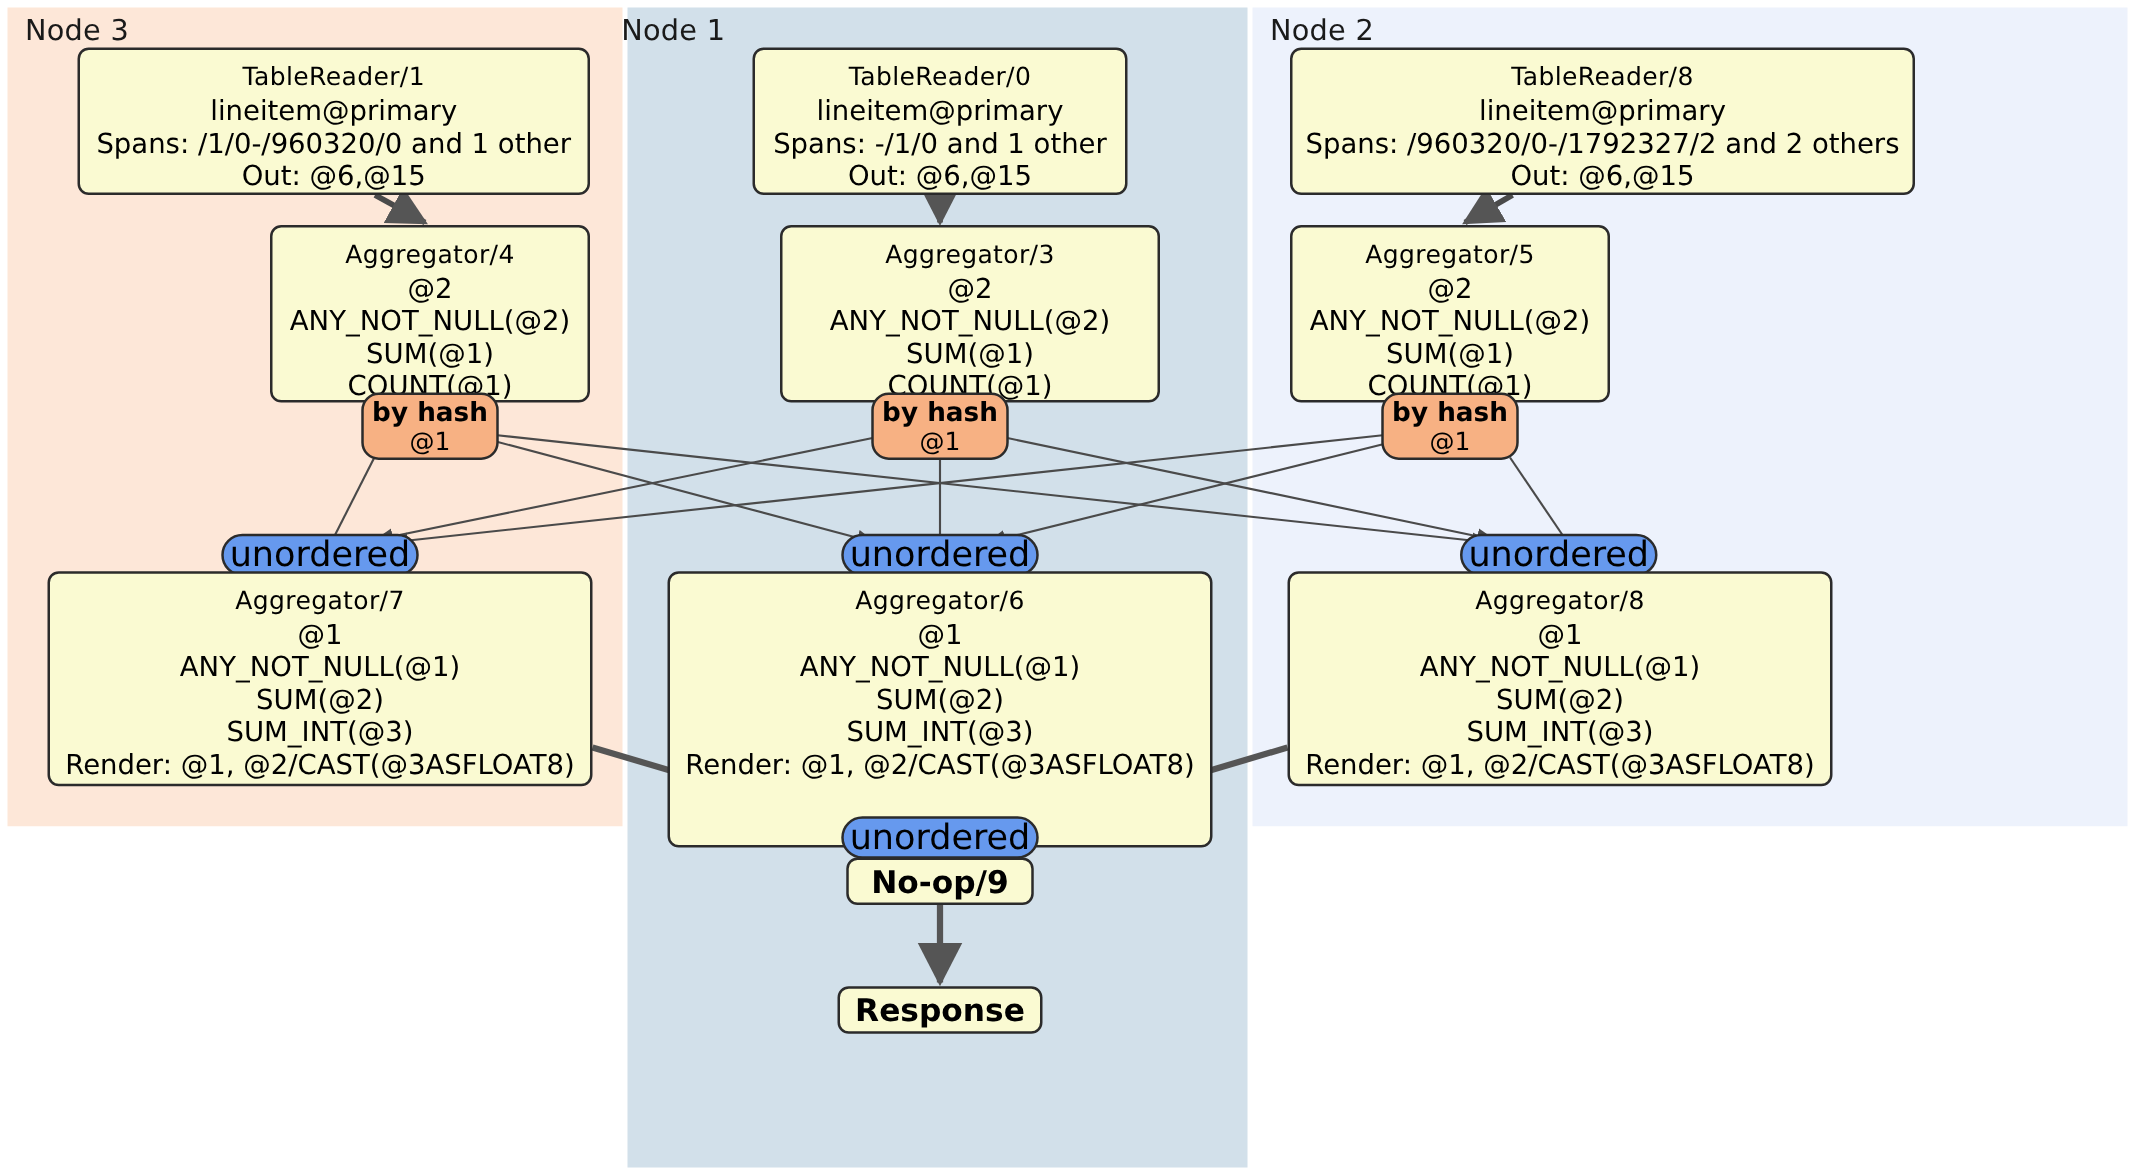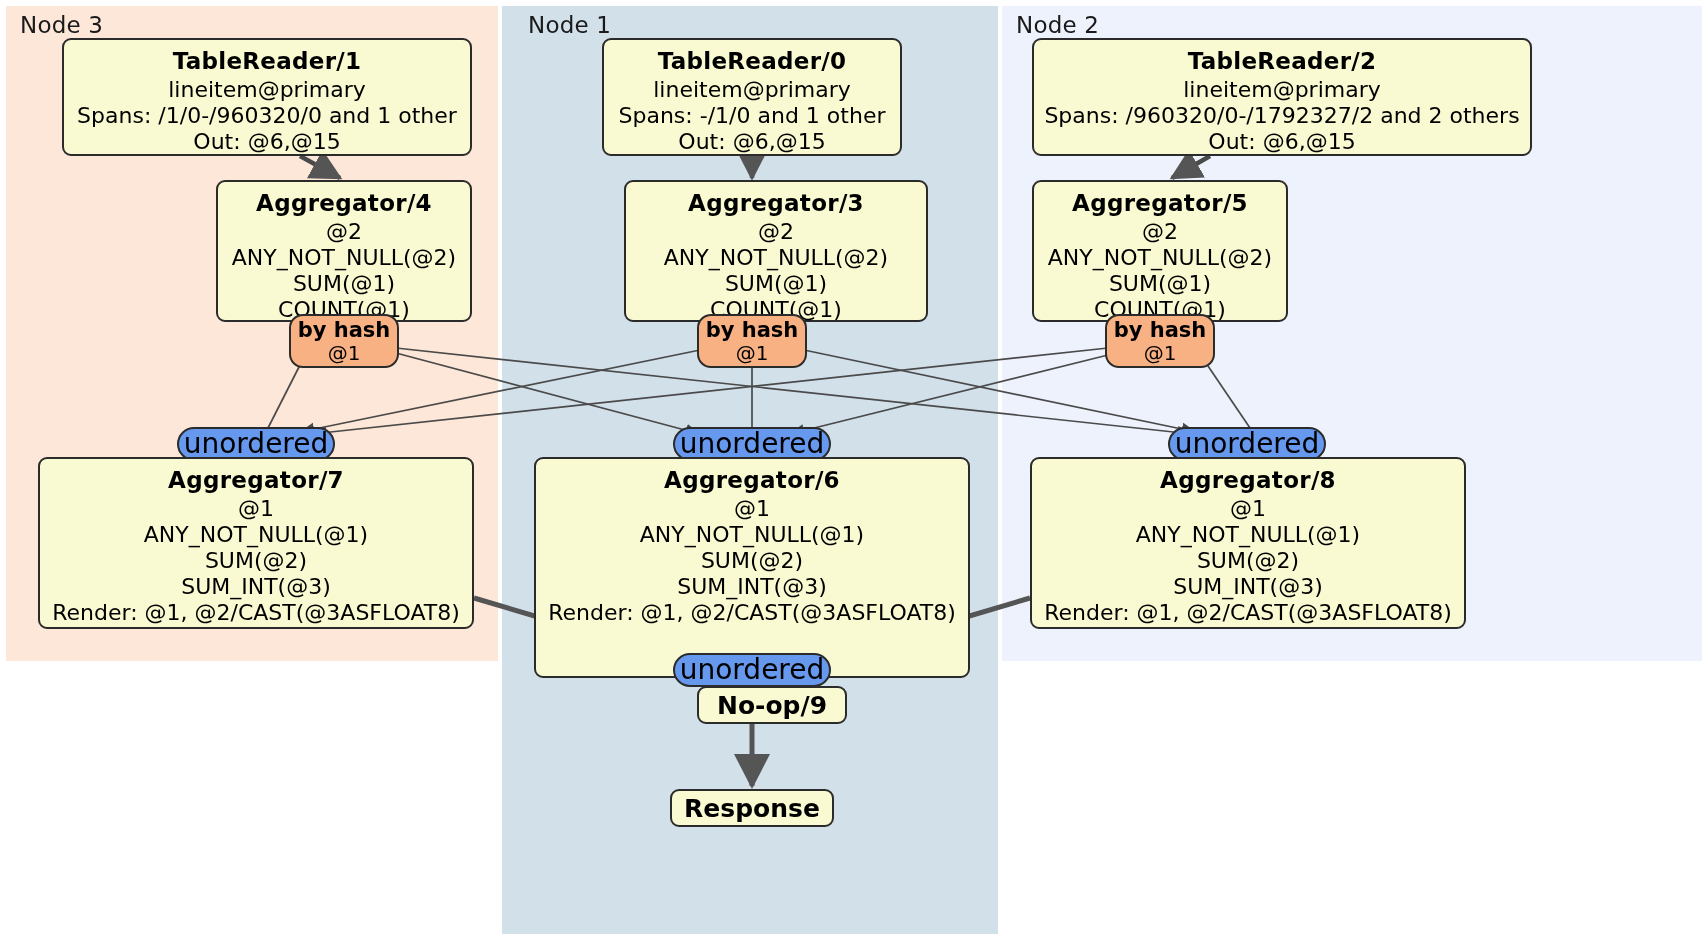--- a/index.html
+++ b/index.html
@@ -11,21 +11,21 @@
 
   svg.edges{position:absolute;left:0;top:0;width:1708px;height:940px;overflow:visible;}
 
   .pbox{
     position:absolute;box-sizing:border-box;
     background:#FAFAD2;border:2px solid #2b2b2b;border-radius:9px;
     text-align:center;color:#000;
     display:flex;flex-direction:column;justify-content:flex-start;
     padding:6px 10px 6px 10px;
   }
-  .pbox .title{font-weight:bold;font-size:23px;line-height:31px;letter-spacing:.3px;}
+  .pbox .title{font-weight:normal;font-size:20px;line-height:31px;letter-spacing:.3px;}
   .pbox .line{font-size:22px;line-height:26px;white-space:nowrap;}
 
   .badge{
     position:absolute;box-sizing:border-box;
     border:2px solid #2b2b2b;border-radius:16px;
     text-align:center;color:#000;
     display:flex;flex-direction:column;justify-content:center;align-items:center;
   }
   .badge.hash{background:#F7B183;border-radius:14px;}
   .badge.hash .b1{font-weight:bold;font-size:21px;line-height:24px;}
@@ -45,21 +45,21 @@
 <div id="stage">
 
   <div class="node-panel" style="left:6px;top:6px;width:492px;height:655px;background:#FDE7D8;">
   </div>
   <div class="node-panel" style="left:502px;top:6px;width:496px;height:928px;background:#D2E0EA;">
   </div>
   <div class="node-panel" style="left:1002px;top:6px;width:700px;height:655px;background:#EDF2FC;">
   </div>
 
   <div class="node-label" style="left:20px;top:12px;">Node 3</div>
-  <div class="node-label" style="left:528px;top:12px;">Node 1</div>
+  <div class="node-label" style="left:497px;top:12px;">Node 1</div>
   <div class="node-label" style="left:1016px;top:12px;">Node 2</div>
 
   <svg class="edges" viewBox="0 0 1708 940">
     <defs>
       <marker id="ah" markerWidth="9" markerHeight="9" refX="7.2" refY="4.5" orient="auto" markerUnits="strokeWidth">
         <path d="M0,0.6 L8,4.5 L0,8.4 z" fill="#4a4a4a"></path>
       </marker>
       <marker id="ah-thin" markerWidth="10" markerHeight="10" refX="8.5" refY="5" orient="auto" markerUnits="strokeWidth">
         <path d="M0,1.2 L9,5 L0,8.8 z" fill="#4a4a4a"></path>
       </marker>
@@ -99,21 +99,21 @@
   </div>
 
   <div class="pbox" style="left:602px;top:38px;width:300px;height:118px;">
     <div class="title">TableReader/0</div>
     <div class="line">lineitem@primary</div>
     <div class="line">Spans: -/1/0 and 1 other</div>
     <div class="line">Out: @6,@15</div>
   </div>
 
   <div class="pbox" style="left:1032px;top:38px;width:500px;height:118px;">
-    <div class="title">TableReader/2</div>
+    <div class="title">TableReader/8</div>
     <div class="line">lineitem@primary</div>
     <div class="line">Spans: /960320/0-/1792327/2 and 2 others</div>
     <div class="line">Out: @6,@15</div>
   </div>
 
   <div class="pbox" style="left:216px;top:180px;width:256px;height:142px;">
     <div class="title">Aggregator/4</div>
     <div class="line">@2</div>
     <div class="line">ANY_NOT_NULL(@2)</div>
     <div class="line">SUM(@1)</div>
@@ -183,21 +183,21 @@
     <div class="line">ANY_NOT_NULL(@1)</div>
     <div class="line">SUM(@2)</div>
     <div class="line">SUM_INT(@3)</div>
     <div class="line">Render: @1, @2/CAST(@3ASFLOAT8)</div>
   </div>
 
   <div class="badge unordered" style="left:673px;top:653px;width:158px;height:34px;">
     <div class="b1">unordered</div>
   </div>
 
-  <div class="small-box" style="left:677px;top:686px;width:150px;height:38px;margin-left:20px;">
+  <div class="small-box" style="left:677px;top:686px;width:150px;height:38px;">
     <span>No-op/9</span>
   </div>
 
   <div class="small-box" style="left:670px;top:789px;width:164px;height:38px;">
     <span>Response</span>
   </div>
 
 </div>
 
 </body></html>

